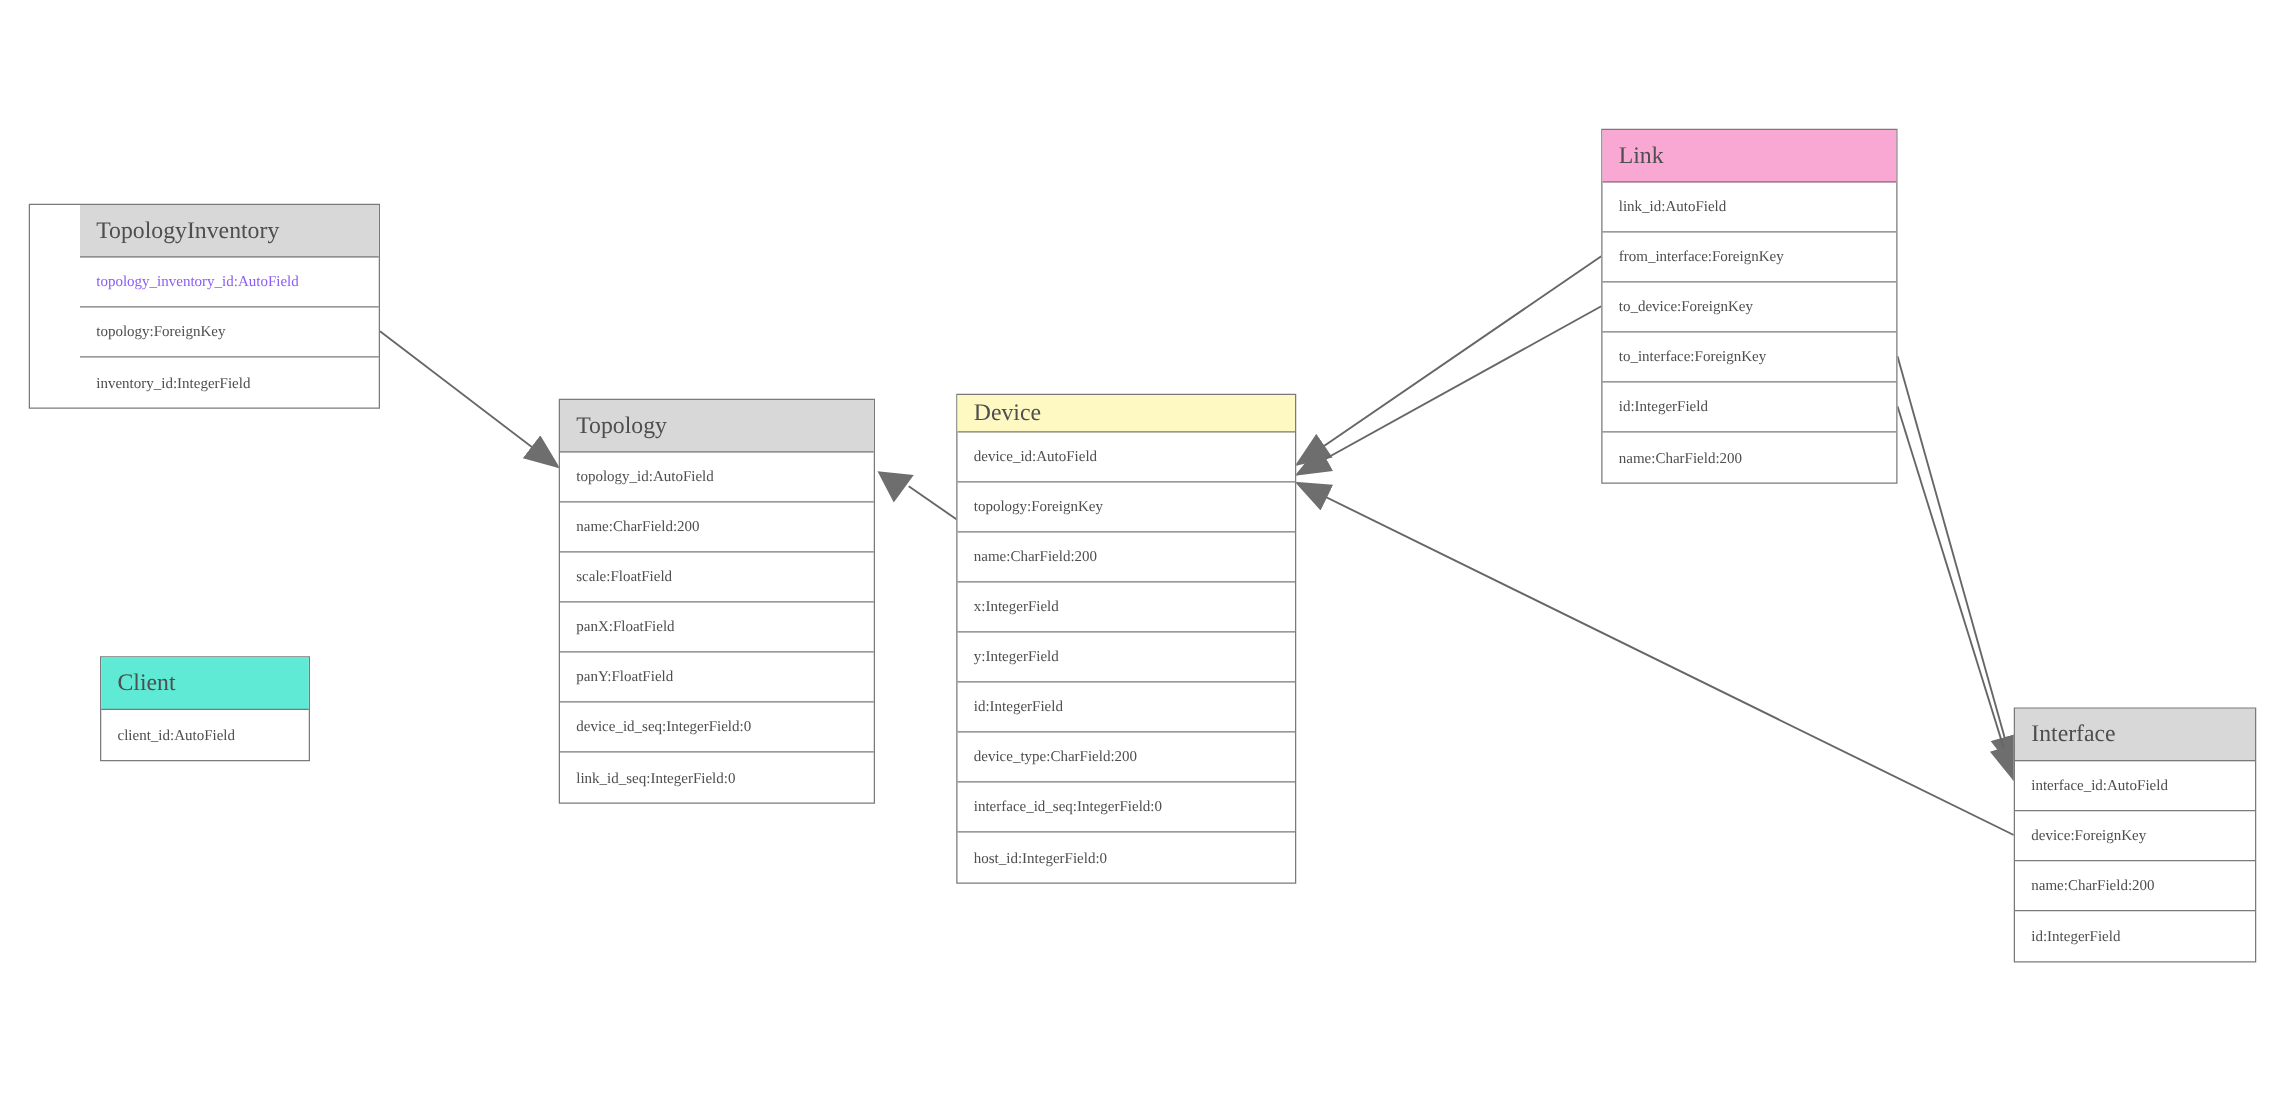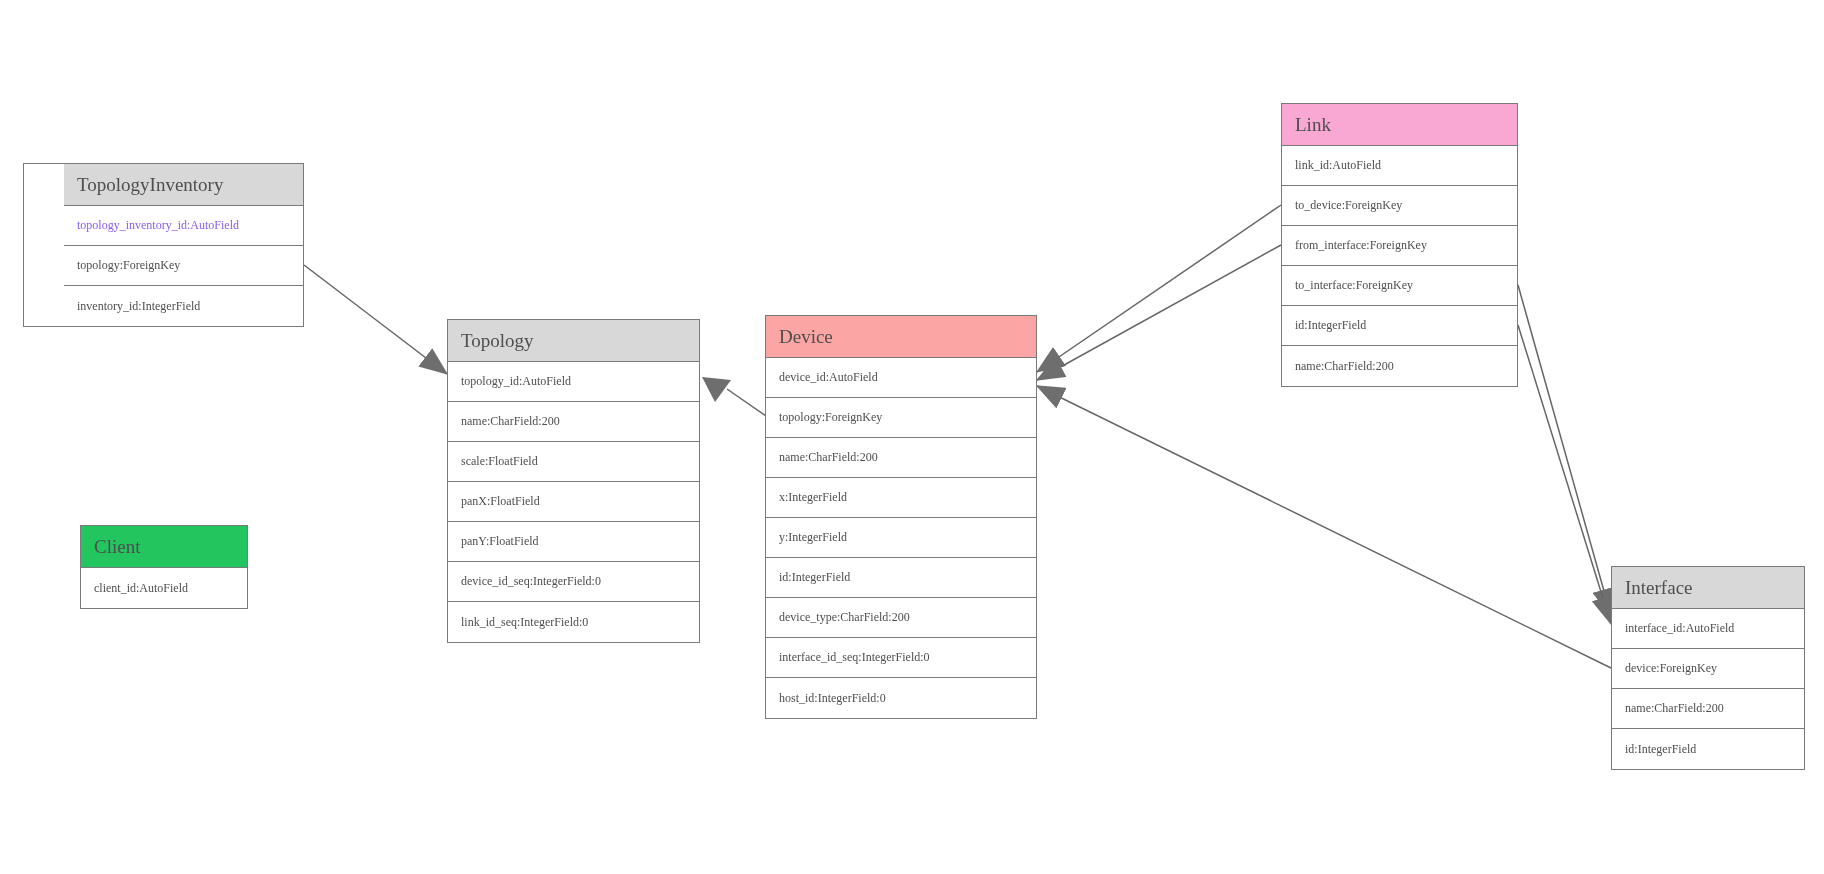--- a/index.html
+++ b/index.html
@@ -86,40 +86,40 @@
       <div class="entity-header" style="height: 42px; background: rgb(216, 216, 216); border-color: rgb(122, 122, 122); color: rgb(78, 78, 78);">Topology</div>
       <div class="entity-row" style="height: 40px; border-color: rgb(122, 122, 122); color: rgb(78, 78, 78);">topology_id:AutoField</div>
       <div class="entity-row" style="height: 40px; border-color: rgb(122, 122, 122); color: rgb(78, 78, 78);">name:CharField:200</div>
       <div class="entity-row" style="height: 40px; border-color: rgb(122, 122, 122); color: rgb(78, 78, 78);">scale:FloatField</div>
       <div class="entity-row" style="height: 40px; border-color: rgb(122, 122, 122); color: rgb(78, 78, 78);">panX:FloatField</div>
       <div class="entity-row" style="height: 40px; border-color: rgb(122, 122, 122); color: rgb(78, 78, 78);">panY:FloatField</div>
       <div class="entity-row" style="height: 40px; border-color: rgb(122, 122, 122); color: rgb(78, 78, 78);">device_id_seq:IntegerField:0</div>
       <div class="entity-row" style="height: 40px; border-color: rgb(122, 122, 122); color: rgb(78, 78, 78);">link_id_seq:IntegerField:0</div>
     </div>
     <div class="entity-table" style="left: 80px; top: 525px; width: 168px; border-color: rgb(122, 122, 122);">
-      <div class="entity-header" style="height: 42px; background: #22c55e; border-color: rgb(122, 122, 122); color: rgb(78, 78, 78);">Client</div>
+      <div class="entity-header" style="height: 42px; background: #5eead4; border-color: rgb(122, 122, 122); color: rgb(78, 78, 78);">Client</div>
       <div class="entity-row" style="height: 40px; border-color: rgb(122, 122, 122); color: rgb(78, 78, 78);">client_id:AutoField</div>
     </div>
     <div class="entity-table" style="left: 765px; top: 315px; width: 272px; border-color: rgb(122, 122, 122);">
-      <div class="entity-header" style="height: 42px; background: #fca5a5; border-color: rgb(122, 122, 122); color: rgb(78, 78, 78);">Device</div>
+      <div class="entity-header" style="height: 30px; background: #fef9c3; border-color: rgb(122, 122, 122); color: rgb(78, 78, 78);">Device</div>
       <div class="entity-row" style="height: 40px; border-color: rgb(122, 122, 122); color: rgb(78, 78, 78);">device_id:AutoField</div>
       <div class="entity-row" style="height: 40px; border-color: rgb(122, 122, 122); color: rgb(78, 78, 78);">topology:ForeignKey</div>
       <div class="entity-row" style="height: 40px; border-color: rgb(122, 122, 122); color: rgb(78, 78, 78);">name:CharField:200</div>
       <div class="entity-row" style="height: 40px; border-color: rgb(122, 122, 122); color: rgb(78, 78, 78);">x:IntegerField</div>
       <div class="entity-row" style="height: 40px; border-color: rgb(122, 122, 122); color: rgb(78, 78, 78);">y:IntegerField</div>
       <div class="entity-row" style="height: 40px; border-color: rgb(122, 122, 122); color: rgb(78, 78, 78);">id:IntegerField</div>
       <div class="entity-row" style="height: 40px; border-color: rgb(122, 122, 122); color: rgb(78, 78, 78);">device_type:CharField:200</div>
       <div class="entity-row" style="height: 40px; border-color: rgb(122, 122, 122); color: rgb(78, 78, 78);">interface_id_seq:IntegerField:0</div>
       <div class="entity-row" style="height: 40px; border-color: rgb(122, 122, 122); color: rgb(78, 78, 78);">host_id:IntegerField:0</div>
     </div>
     <div class="entity-table" style="left: 1281px; top: 103px; width: 237px; border-color: rgb(122, 122, 122);">
       <div class="entity-header" style="height: 42px; background: #f9a8d4; border-color: rgb(122, 122, 122); color: rgb(78, 78, 78);">Link</div>
       <div class="entity-row" style="height: 40px; border-color: rgb(122, 122, 122); color: rgb(78, 78, 78);">link_id:AutoField</div>
+      <div class="entity-row" style="height: 40px; border-color: rgb(122, 122, 122); color: rgb(78, 78, 78);">from_interface:ForeignKey</div>
       <div class="entity-row" style="height: 40px; border-color: rgb(122, 122, 122); color: rgb(78, 78, 78);">to_device:ForeignKey</div>
-      <div class="entity-row" style="height: 40px; border-color: rgb(122, 122, 122); color: rgb(78, 78, 78);">from_interface:ForeignKey</div>
       <div class="entity-row" style="height: 40px; border-color: rgb(122, 122, 122); color: rgb(78, 78, 78);">to_interface:ForeignKey</div>
       <div class="entity-row" style="height: 40px; border-color: rgb(122, 122, 122); color: rgb(78, 78, 78);">id:IntegerField</div>
       <div class="entity-row" style="height: 40px; border-color: rgb(122, 122, 122); color: rgb(78, 78, 78);">name:CharField:200</div>
     </div>
     <div class="entity-table" style="left: 1611px; top: 566px; width: 194px; border-color: rgb(122, 122, 122);">
       <div class="entity-header" style="height: 42px; background: rgb(216, 216, 216); border-color: rgb(122, 122, 122); color: rgb(78, 78, 78);">Interface</div>
       <div class="entity-row" style="height: 40px; border-color: rgb(122, 122, 122); color: rgb(78, 78, 78);">interface_id:AutoField</div>
       <div class="entity-row" style="height: 40px; border-color: rgb(122, 122, 122); color: rgb(78, 78, 78);">device:ForeignKey</div>
       <div class="entity-row" style="height: 40px; border-color: rgb(122, 122, 122); color: rgb(78, 78, 78);">name:CharField:200</div>
       <div class="entity-row" style="height: 40px; border-color: rgb(122, 122, 122); color: rgb(78, 78, 78);">id:IntegerField</div>

